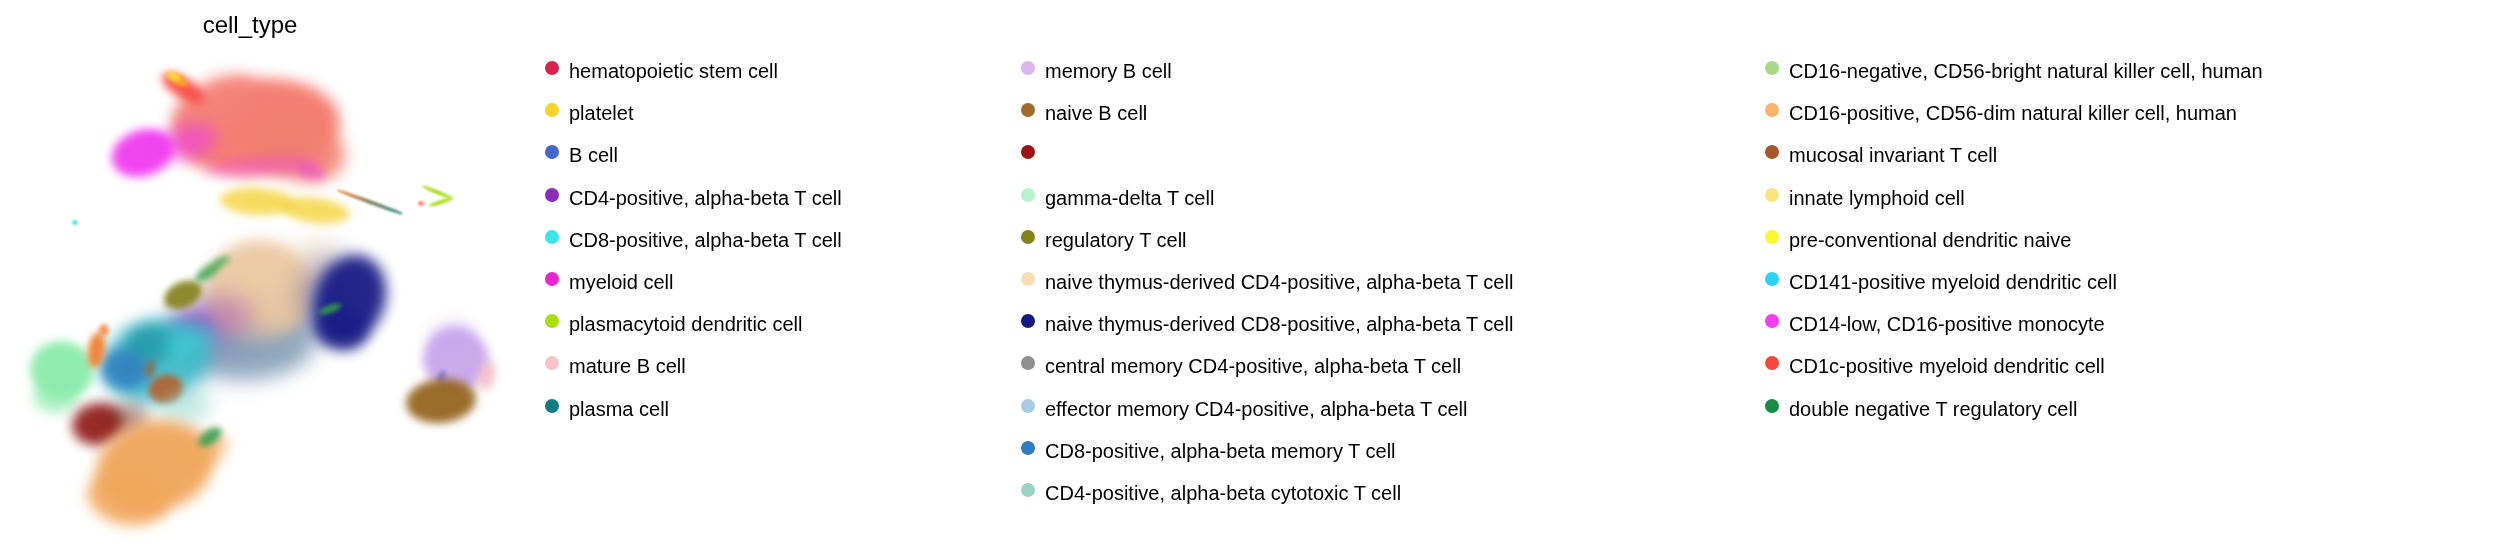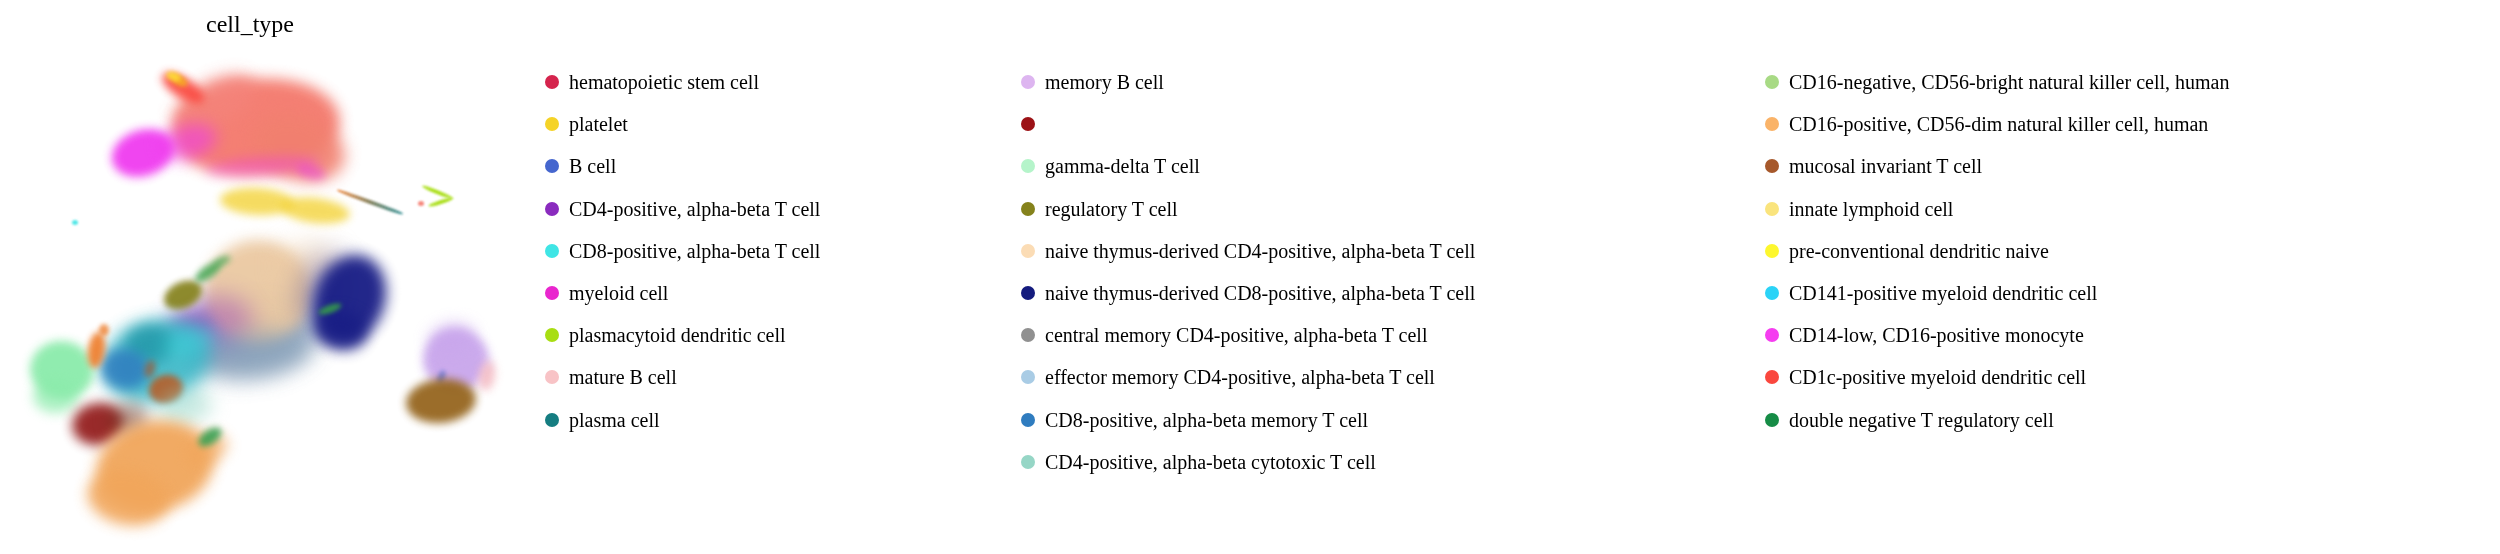--- a/index.html
+++ b/index.html
@@ -1,27 +1,27 @@
 <!DOCTYPE html>
 <html><head>
 <meta charset="utf-8">
 <style>
   html,body{margin:0;padding:0;background:#fff;}
   #figure{
     position:relative;width:2500px;height:554px;background:#fff;overflow:hidden;
-    font-family:Liberation Serif, serif;color:#000;
+    font-family:Liberation Sans, sans-serif;color:#000;
   }
   #plot{position:absolute;left:0;top:0;width:520px;height:554px;}
   .blob{position:absolute;border-radius:50%;}
   #plot-title{
     position:absolute;left:0;top:11px;width:500px;text-align:center;
     font-size:24px;color:#000;
   }
   .legend-col{position:absolute;top:61px;}
-  .legend-item{display:flex;align-items:center;height:42.2px;}
+  .legend-item{display:flex;height:42.2px;}
   .legend-dot{width:14px;height:14px;border-radius:50%;flex:0 0 14px;margin-right:10px;}
   .legend-label{font-size:20px;line-height:1;white-space:nowrap;}
 </style>
 </head>
 <body>
 
 <div id="figure">
   <div id="plot">
     <div id="plot-title">cell_type</div>
   <div class="blob" title="CD14-positive monocyte" style="left: 172px; top: 79px; width: 168px; height: 96px; background: rgb(244, 121, 108); filter: blur(7px); opacity: 0.95; transform: rotate(-6deg);"></div>
@@ -115,20 +115,24 @@
           <span class="legend-dot" style="background: rgb(21, 125, 129);"></span>
           <span class="legend-label">plasma cell</span>
         </div>
       </div>
       <div class="legend-col" style="left: 1021px;">
         <div class="legend-item">
           <span class="legend-dot" style="background: rgb(221, 181, 240);"></span>
           <span class="legend-label">memory B cell</span>
         </div>
         <div class="legend-item">
+          <span class="legend-dot" style="background: rgb(161, 106, 43);"></span>
+          <span class="legend-label">naive B cell</span>
+        </div>
+        <div class="legend-item">
           <span class="legend-dot" style="background: rgb(156, 18, 22);"></span>
         </div>
         <div class="legend-item">
           <span class="legend-dot" style="background: rgb(181, 244, 202);"></span>
           <span class="legend-label">gamma-delta T cell</span>
         </div>
         <div class="legend-item">
           <span class="legend-dot" style="background: rgb(133, 130, 28);"></span>
           <span class="legend-label">regulatory T cell</span>
         </div>

